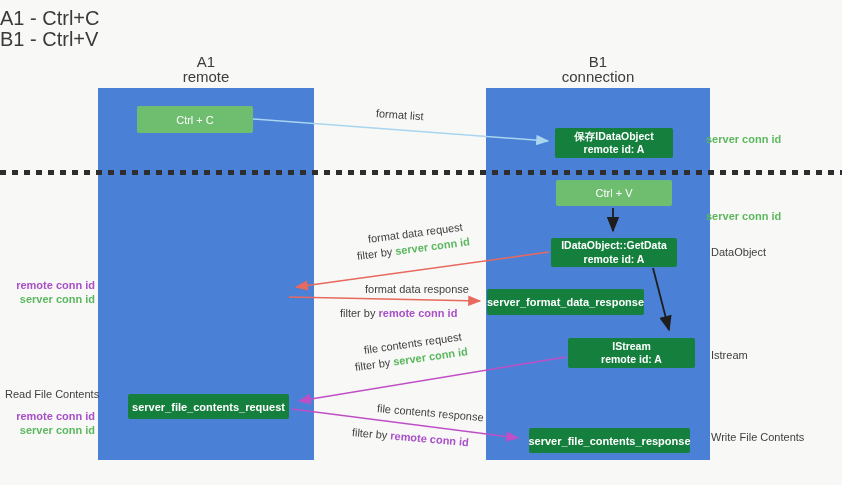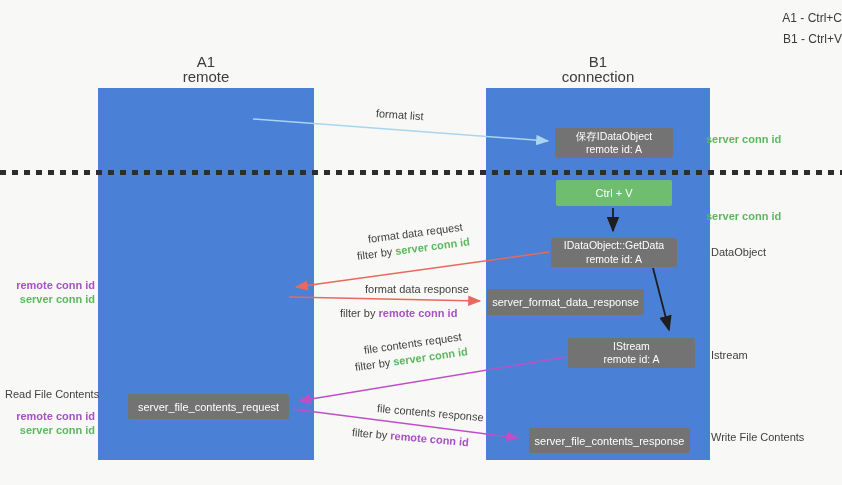--- a/index.html
+++ b/index.html
@@ -3,33 +3,33 @@
 <meta charset="utf-8">
 <style>
   html,body{margin:0;padding:0;background:#f8f8f7;}
   #canvas{
     position:relative;width:842px;height:485px;overflow:hidden;
     font-family:"Liberation Sans","DejaVu Sans",sans-serif;
     color:#3c3c3c;background:#f8f8f7;
   }
   .abs{position:absolute;}
   
-  .title{top:8px;left:0;width:842px;text-align:right;font-size:12px;line-height:21px;color:#3a3a3a;z-index:5;}
+  .title{top:8px;left:0;width:842px;text-align:left;font-size:20px;line-height:21px;color:#3a3a3a;z-index:5;}
   
   .col-header{top:54px;text-align:center;font-size:15px;line-height:15px;color:#3c3c3c;z-index:5;}
   
   .column{top:88px;height:372px;background:#4a80d5;z-index:1;}
   
   .dotted{top:170px;left:0;width:842px;height:5px;z-index:3;
     background:repeating-linear-gradient(90deg,#2e2e2e 0 6px,transparent 6px 12px);}
   
   .node{z-index:4;display:flex;flex-direction:column;align-items:center;justify-content:center;
     color:#fff;text-align:center;border-radius:2px;}
   .green-box{background:#6fbe70;}
-  .orange-box{background:#737373;}
+  .orange-box{background:#15803d;font-weight:bold;}
   .one-line{font-size:11px;}
   .two-line{font-size:10.5px;line-height:13.5px;}
   
   #arrows{position:absolute;top:0;left:0;width:842px;height:485px;z-index:2;pointer-events:none;}
   
   .lbl{z-index:5;font-size:11px;white-space:nowrap;color:#3f3f3f;transform-origin:left center;}
   .green-t{color:#5cb85f;font-weight:bold;}
   .purple-t{color:#a94fc8;font-weight:bold;}
   .side-group{text-align:right;line-height:14px;}
 </style>
@@ -74,20 +74,23 @@
     <line x1="613" y1="208" x2="613" y2="231" stroke="#1e1e1e" stroke-width="1.8" marker-end="url(#ah-black)"></line>
     <line x1="549" y1="252" x2="296" y2="287" stroke="#e8695d" stroke-width="1.5" marker-end="url(#ah-red)"></line>
     <line x1="289" y1="297" x2="480" y2="301" stroke="#e8695d" stroke-width="1.5" marker-end="url(#ah-red)"></line>
     <line x1="653" y1="268" x2="669" y2="330" stroke="#1e1e1e" stroke-width="1.8" marker-end="url(#ah-black)"></line>
     <line x1="566" y1="357" x2="299" y2="401" stroke="#bf4fc6" stroke-width="1.5" marker-end="url(#ah-purple)"></line>
     <line x1="292" y1="409" x2="518" y2="438" stroke="#bf4fc6" stroke-width="1.5" marker-end="url(#ah-purple)"></line>
   </svg>
 
   <div class="abs dotted"></div>
 
+  <div class="abs node green-box one-line" style="left:137px;top:106px;width:116px;height:27px;">
+    <span>Ctrl + C</span>
+  </div>
 
   <div class="abs node orange-box two-line" style="left:555px;top:128px;width:118px;height:30px;">
     <span>保存IDataObject</span>
     <span>remote id: A</span>
   </div>
 
   <div class="abs node green-box one-line" style="left:556px;top:180px;width:116px;height:26px;">
     <span>Ctrl + V</span>
   </div>
 

